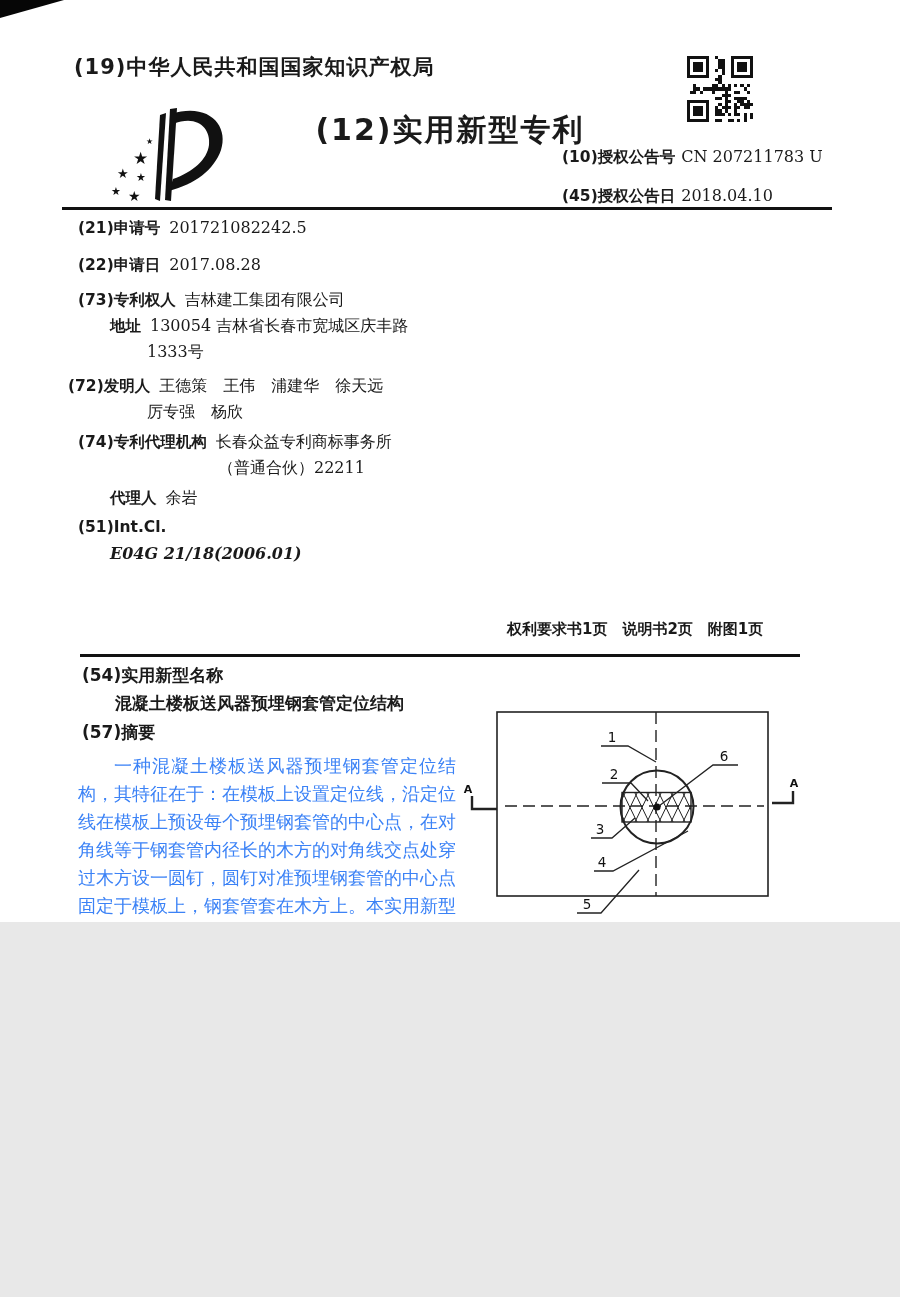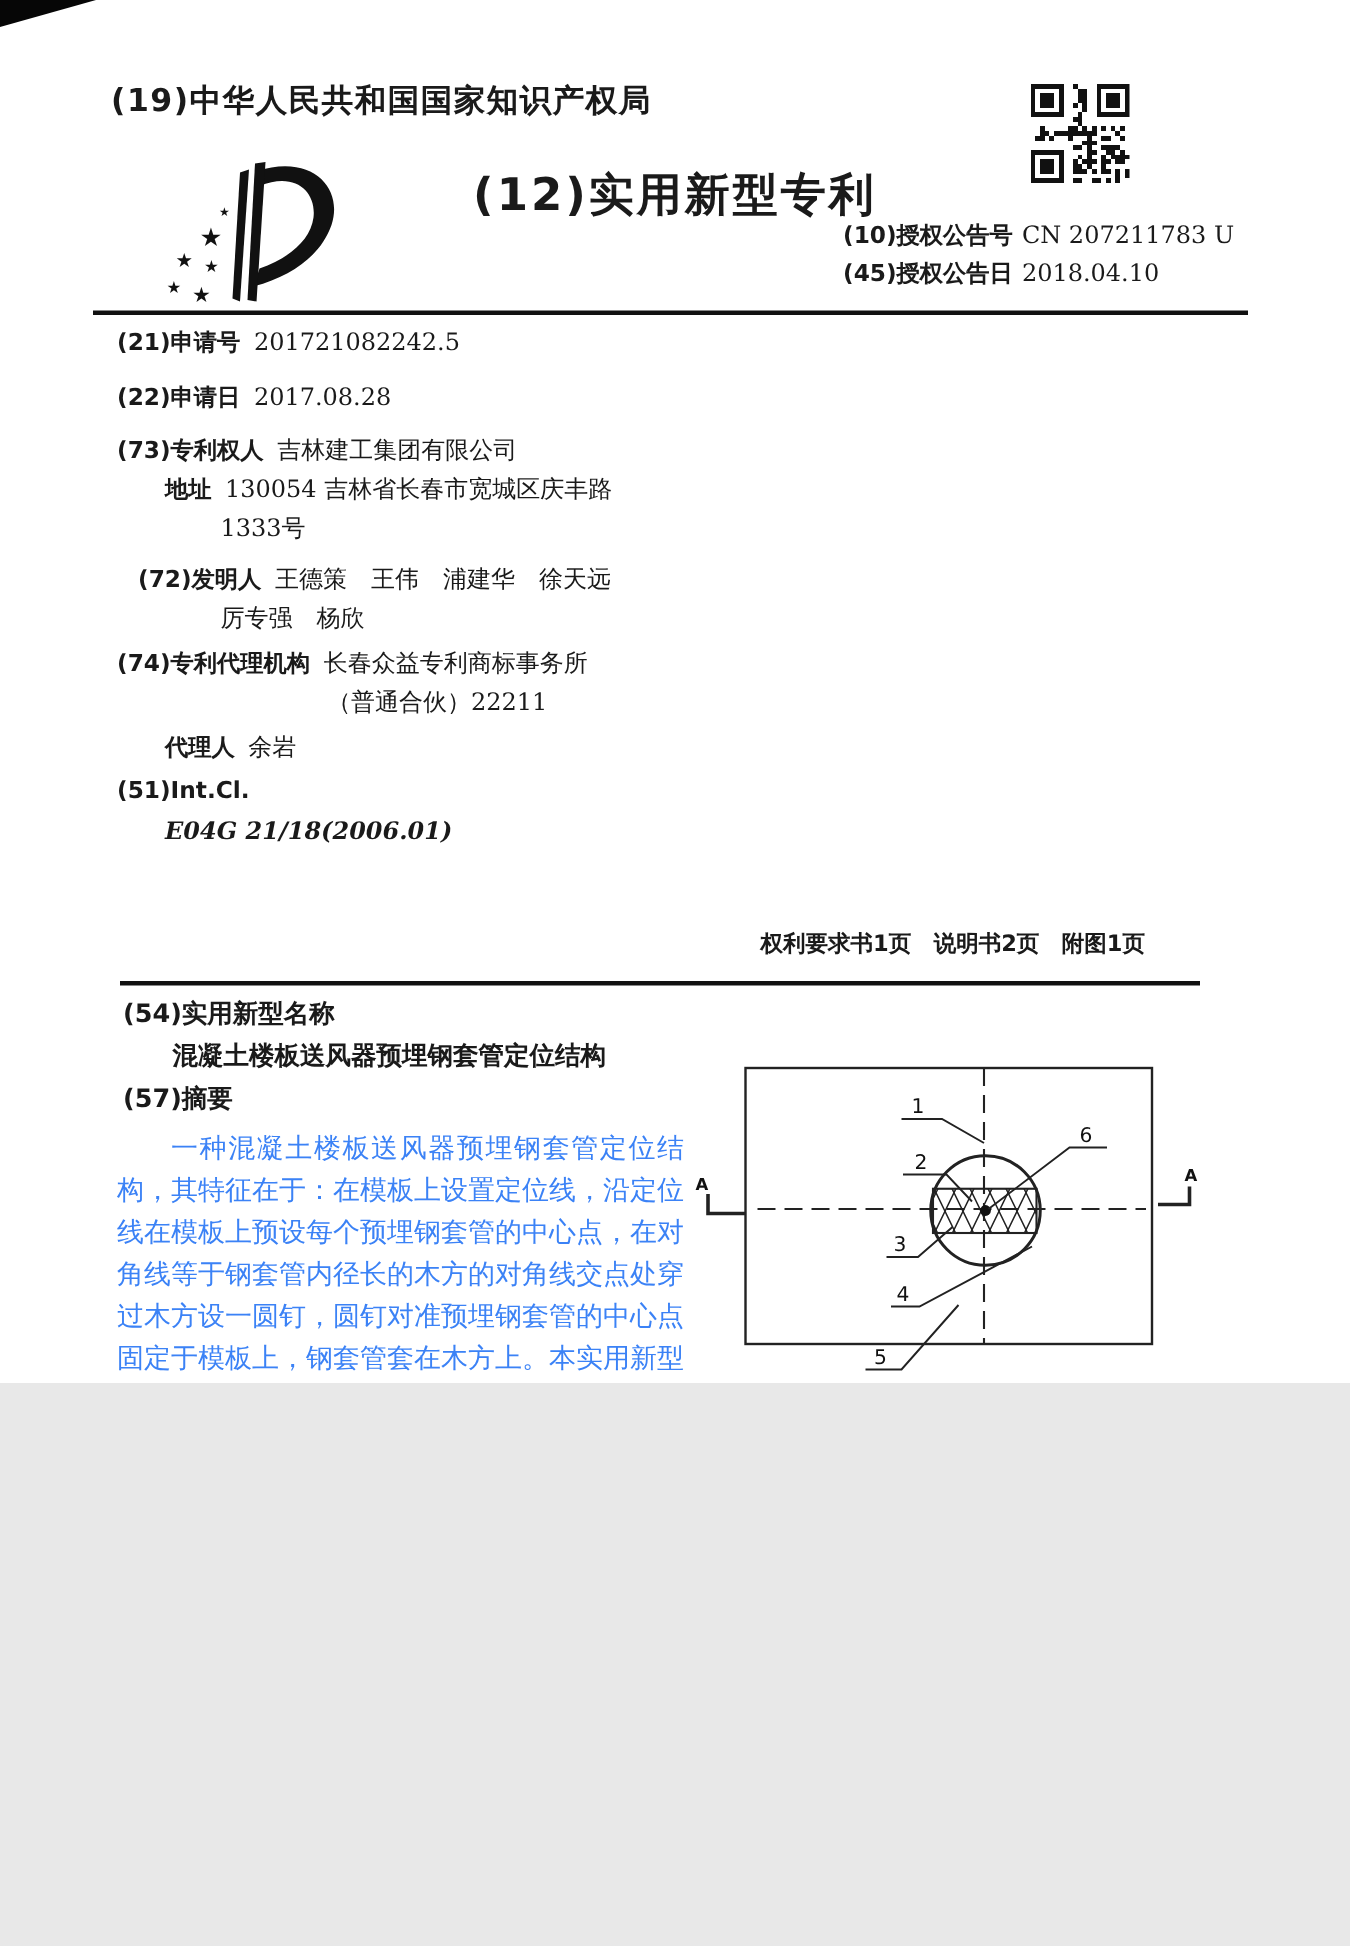--- a/index.html
+++ b/index.html
@@ -164,42 +164,42 @@
         <rect x="16" y="20" width="1" height="1" fill="#111"></rect>
         <rect x="18" y="20" width="1" height="1" fill="#111"></rect>
       </svg>
   </div>
 
   <div class="abs hei kind">(12)实用新型专利</div>
 
   <div class="pubrow" style="top:147px;">
     <span class="hei">(10)授权公告号</span><span class="val">CN 207211783 U</span>
   </div>
-  <div class="pubrow" style="top:172px;text-align:right;">
+  <div class="pubrow" style="top:186px;text-align:right;">
     <span class="hei">(45)授权公告日</span><span class="val">2018.04.10</span>
   </div>
 
   <div class="divider" style="left:62px;top:207px;width:770px;height:3px;"></div>
 
   <div class="row" style="left:78px;top:218px;">
     <span class="lbl">(21)申请号</span><span class="val">201721082242.5</span>
   </div>
   <div class="row" style="left:78px;top:255px;">
     <span class="lbl">(22)申请日</span><span class="val">2017.08.28</span>
   </div>
   <div class="row" style="left:78px;top:290px;">
     <span class="lbl">(73)专利权人</span><span class="val">吉林建工集团有限公司</span>
   </div>
   <div class="cont" style="left:110px;top:316px;">
     <span class="lbl2">地址</span><span>130054 吉林省长春市宽城区庆丰路</span>
   </div>
   <div class="cont" style="left:147px;top:342px;">
     <span>1333号</span>
   </div>
-  <div class="row" style="left:92px;top:376px;">
+  <div class="row" style="left:68px;top:376px;">
     <span class="lbl">(72)发明人</span><span class="val">王德策　王伟　浦建华　徐天远</span>
   </div>
   <div class="cont" style="left:147px;top:402px;">
     <span>厉专强　杨欣</span>
   </div>
   <div class="row" style="left:78px;top:432px;">
     <span class="lbl">(74)专利代理机构</span><span class="val">长春众益专利商标事务所</span>
   </div>
   <div class="cont" style="left:218px;top:458px;">
     <span>（普通合伙）22211</span>

